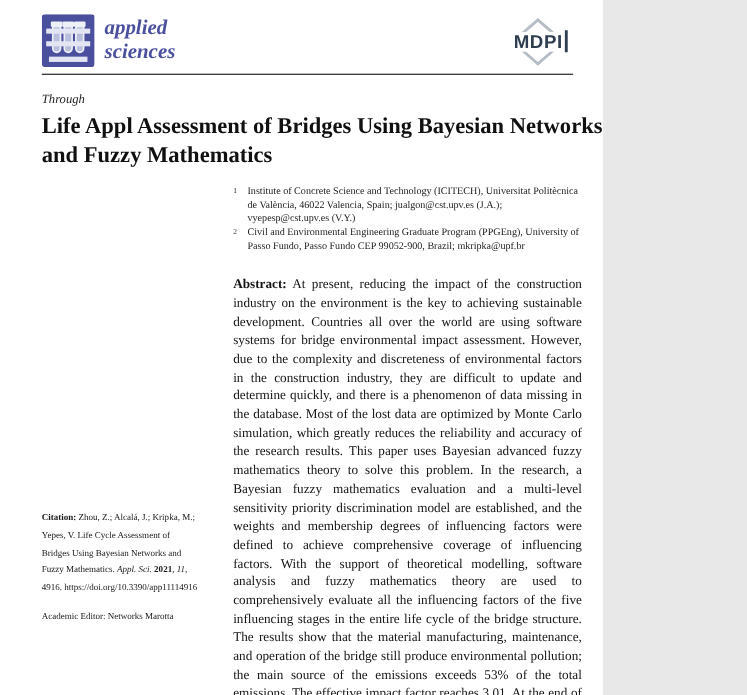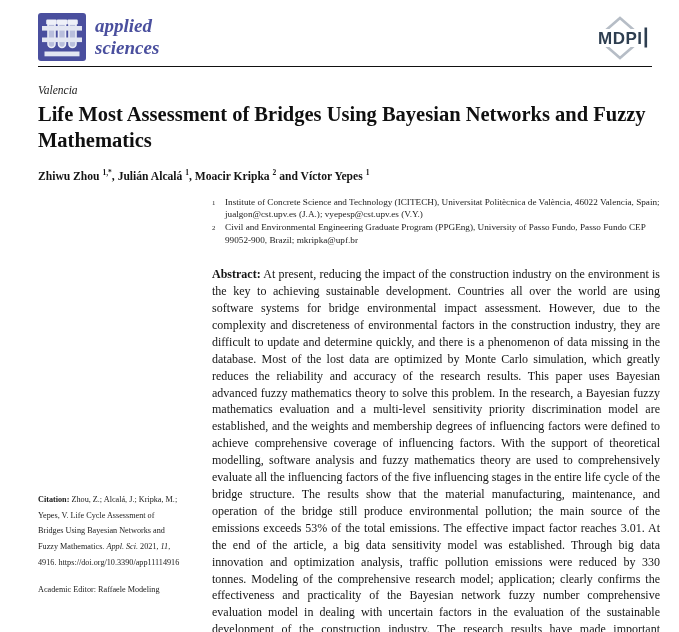--- a/index.html
+++ b/index.html
@@ -1,18 +1,18 @@
 <!DOCTYPE html>
 <html><head>
 <meta charset="utf-8">
 <style>
   html,body{margin:0;padding:0;background:#e8e8e8;}
   .page{
     position:relative;
-    width:679px;height:632px;
+    width:548px;height:632px;
     background:#ffffff;
     overflow:hidden;
     font-family:"Liberation Serif", serif;
     color:#161616;
     box-sizing:border-box;
   }
   
   .header{
     display:flex;justify-content:space-between;align-items:flex-start;
     padding:13px 24px 0 38px;
@@ -70,21 +70,21 @@
   }
   
   .sidebar{
     margin-top:296px;
     width:142px;
     font-size:8.2px;line-height:15.8px;color:#1a1a1a;
     text-align:left;
   }
   .citation .lbl{font-weight:bold;}
   .citation .it{font-style:italic;}
-  .citation .bd{font-weight:normal;}
+  .citation .bd{font-weight:bold;}
   .editor{margin-top:11px;}
 </style>
 </head>
 <body>
 
 <div class="page">
 
   <div class="header">
     <div class="brand">
       <span>
@@ -114,31 +114,30 @@
       <svg width="64" height="46" viewBox="0 0 64 46">
         <polygon points="29,3 52,23 29,43 6,23" fill="none" stroke="#b6bdc6" stroke-width="2.6"></polygon>
         <rect x="0" y="14" width="64" height="18" fill="#ffffff"></rect>
         <text x="7" y="29" font-family="Liberation Sans, sans-serif" font-size="17" font-weight="bold" letter-spacing="0.5" fill="#2e3e50">MDPI</text>
         <rect x="53.5" y="12.5" width="2.6" height="20" fill="#2e3e50"></rect>
       </svg>
     </div>
   </div>
   <hr class="header-rule">
 
-  <div class="article-type">Valencia</div>
-  <h1 class="title">Life Most Assessment of Bridges Using Bayesian Networks and Fuzzy Mathematics</h1>
+  <div class="article-type">Through</div>
+  <h1 class="title">Life Appl Assessment of Bridges Using Bayesian Networks and Fuzzy Mathematics</h1>
 
-  <div class="authors"><span><span>Zhiwu Zhou </span><sup>1,*</sup></span><span><span>, Julián Alcalá </span><sup>1</sup></span><span><span>, Moacir Kripka </span><sup>2</sup></span><span><span> and Víctor Yepes </span><sup>1</sup></span></div>
 
   <div class="columns">
 
     <div class="left-col">
       <div class="sidebar">
         <p class="citation" style="margin:0;"><span class="lbl">Citation:</span><span> Zhou, Z.; Alcalá, J.; Kripka, M.; Yepes, V. Life Cycle Assessment of Bridges Using Bayesian Networks and Fuzzy Mathematics. </span><span class="it">Appl. Sci.</span><span> </span><span class="bd">2021</span><span>, </span><span class="it">11</span><span>, 4916. </span><span>https://doi.org/10.3390/app11114916</span></p>
-        <p class="editor" style="margin:11px 0 0 0;"><span>Academic Editor:</span><span> Raffaele Modeling</span></p>
+        <p class="editor" style="margin:11px 0 0 0;"><span>Academic Editor:</span><span> Networks Marotta</span></p>
       </div>
     </div>
 
     <div class="right-col">
 
       <div class="affiliations">
         <div class="affil-row">
           <sup class="affil-marker">1</sup>
           <div class="affil-text">Institute of Concrete Science and Technology (ICITECH), Universitat Politècnica de València, 46022 Valencia, Spain; jualgon@cst.upv.es (J.A.); vyepesp@cst.upv.es (V.Y.)</div>
         </div>

